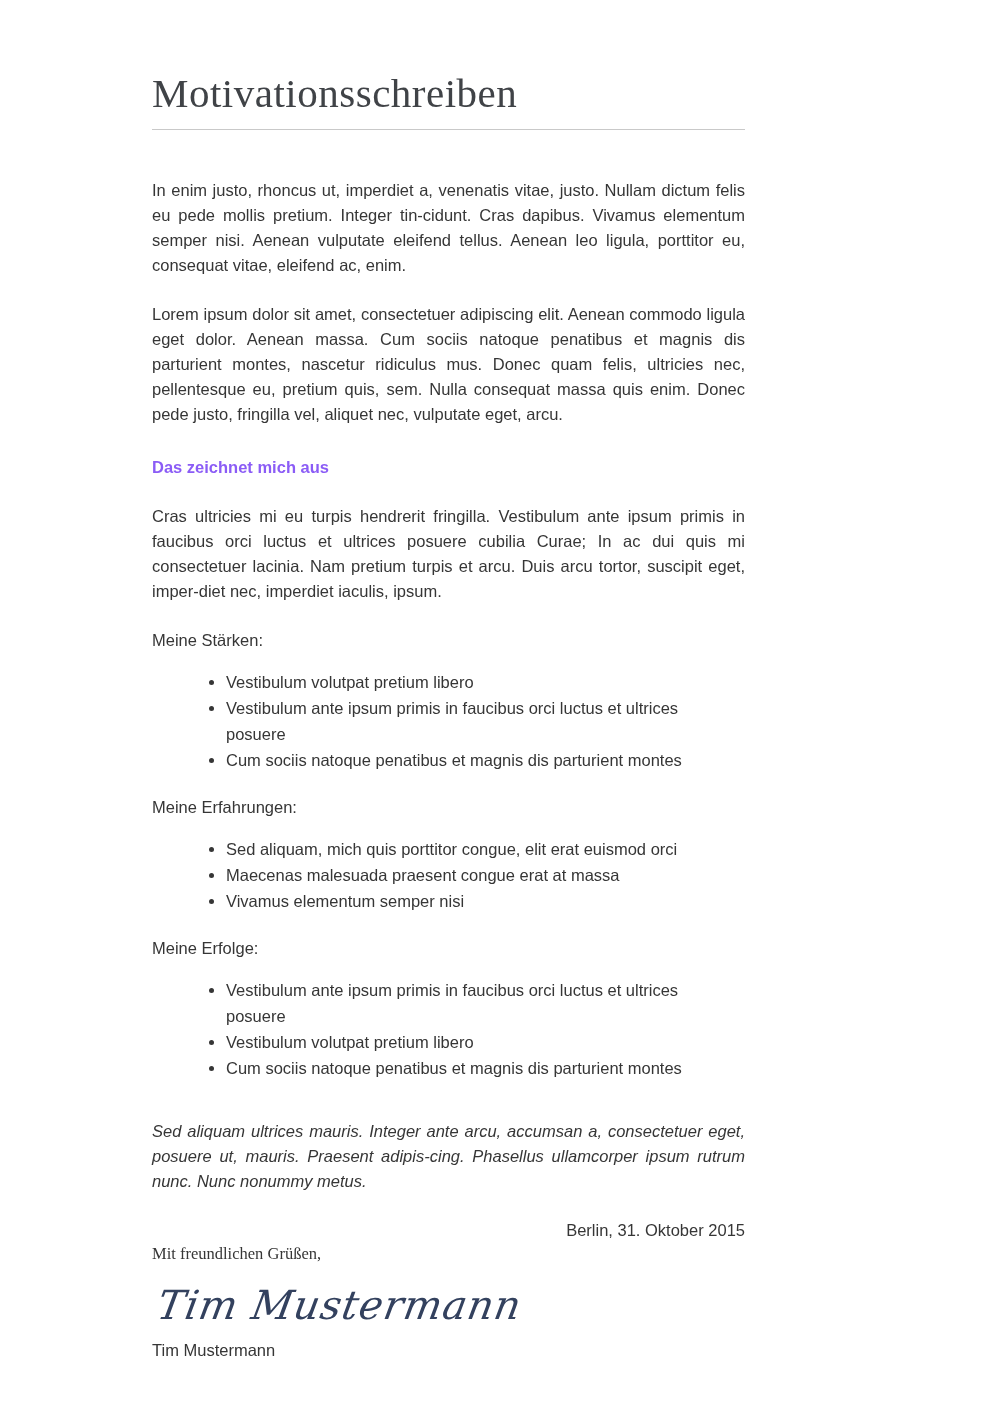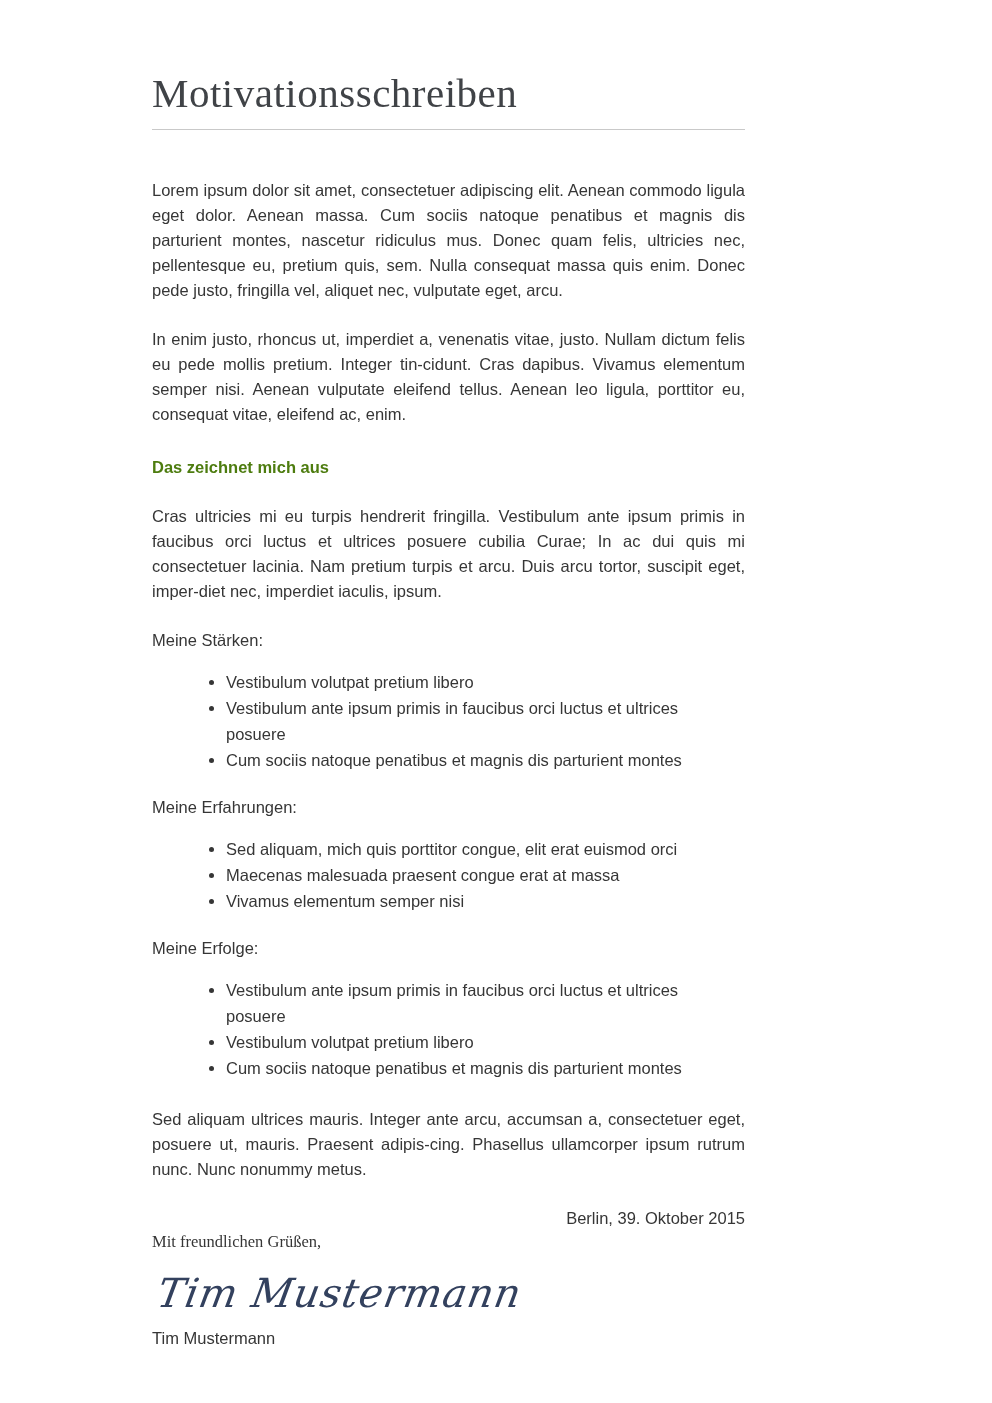--- a/index.html
+++ b/index.html
@@ -32,41 +32,42 @@
     border-top: 1px solid #c9c9c9;
     margin: 0 0 48px 0;
   }
   .body-text {
     text-align: justify;
     line-height: 25px;
     margin: 0 0 24px 0;
   }
   .section-heading {
     font-weight: bold;
-    color: #4d7c0f;
+    color: #8b5cf6;
     line-height: 25px;
     margin: 28px 0 24px 0;
   }
   .list-block {
     margin: 0 0 22px 0;
   }
   .list-label {
     line-height: 25px;
     margin: 0 0 3px 0;
   }
   .bullet-list {
     margin: 16px;
     padding-left: 58px;
     list-style-type: disc;
   }
   .bullet-list li {
     line-height: 26px;
   }
   .closing-text {
-    margin-top: 26px;
+    margin-top: 38px;
+    font-style: italic;
   }
   .date-line {
     text-align: right;
     line-height: 24px;
     margin: 24px 0 0 0;
   }
   .salutation {
     line-height: 24px;
     margin: 0 0 16px 0;
     font-family: Liberation Serif, serif;
@@ -88,22 +89,22 @@
   }
 </style>
 </head>
 <body>
 
 <div class="page">
 
   <h1 class="doc-title">Motivationsschreiben</h1>
   <hr class="title-rule">
 
+  <p class="body-text">In enim justo, rhoncus ut, imperdiet a, venenatis vitae, justo. Nullam dictum felis eu pede mollis pretium. Integer tin-cidunt. Cras dapibus. Vivamus elementum semper nisi. Aenean vulputate eleifend tellus. Aenean leo ligula, porttitor eu, consequat vitae, eleifend ac, enim.</p>
   <p class="body-text">Lorem ipsum dolor sit amet, consectetuer adipiscing elit. Aenean commodo ligula eget dolor. Aenean massa. Cum sociis natoque penatibus et magnis dis parturient montes, nascetur ridiculus mus. Donec quam felis, ultricies nec, pellentesque eu, pretium quis, sem. Nulla consequat massa quis enim. Donec pede justo, fringilla vel, aliquet nec, vulputate eget, arcu.</p>
-  <p class="body-text">In enim justo, rhoncus ut, imperdiet a, venenatis vitae, justo. Nullam dictum felis eu pede mollis pretium. Integer tin-cidunt. Cras dapibus. Vivamus elementum semper nisi. Aenean vulputate eleifend tellus. Aenean leo ligula, porttitor eu, consequat vitae, eleifend ac, enim.</p>
 
   <p class="section-heading">Das zeichnet mich aus</p>
 
   <p class="body-text">Cras ultricies mi eu turpis hendrerit fringilla. Vestibulum ante ipsum primis in faucibus orci luctus et ultrices posuere cubilia Curae; In ac dui quis mi consectetuer lacinia. Nam pretium turpis et arcu. Duis arcu tortor, suscipit eget, imper-diet nec, imperdiet iaculis, ipsum.</p>
 
   <div class="list-block">
     <p class="list-label">Meine Stärken:</p>
     <ul class="bullet-list">
       <li>Vestibulum volutpat pretium libero</li>
       <li>Vestibulum ante ipsum primis in faucibus orci luctus et ultrices posuere</li>
@@ -124,20 +125,20 @@
     <p class="list-label">Meine Erfolge:</p>
     <ul class="bullet-list">
       <li>Vestibulum ante ipsum primis in faucibus orci luctus et ultrices posuere</li>
       <li>Vestibulum volutpat pretium libero</li>
       <li>Cum sociis natoque penatibus et magnis dis parturient montes</li>
     </ul>
   </div>
 
   <p class="body-text closing-text">Sed aliquam ultrices mauris. Integer ante arcu, accumsan a, consectetuer eget, posuere ut, mauris. Praesent adipis-cing. Phasellus ullamcorper ipsum rutrum nunc. Nunc nonummy metus.</p>
 
-  <p class="date-line">Berlin, 39. Oktober 2015</p>
+  <p class="date-line">Berlin, 31. Oktober 2015</p>
   <p class="salutation">Mit freundlichen Grüßen,</p>
 
   <div class="signature-script">Tim Mustermann</div>
 
   <p class="signature-name">Tim Mustermann</p>
 
 </div>
 
 </body></html>

